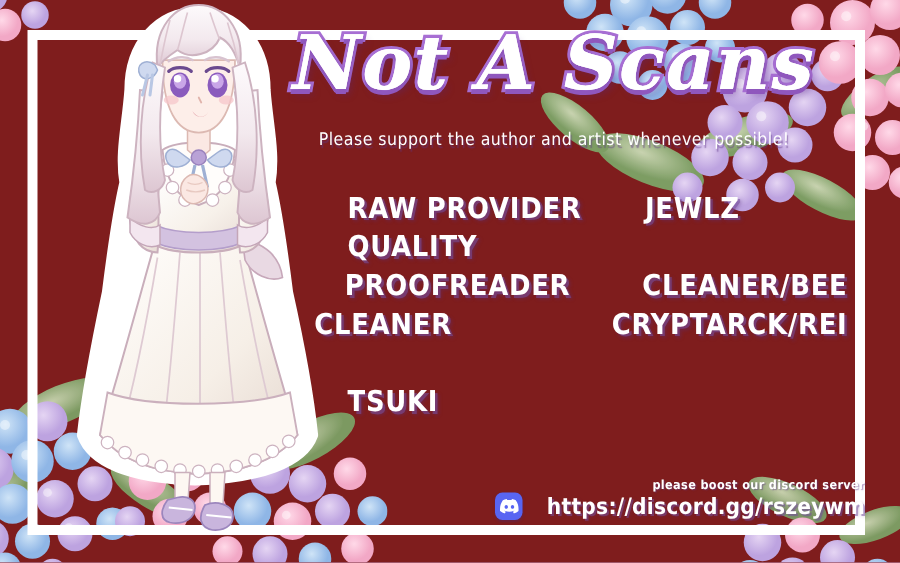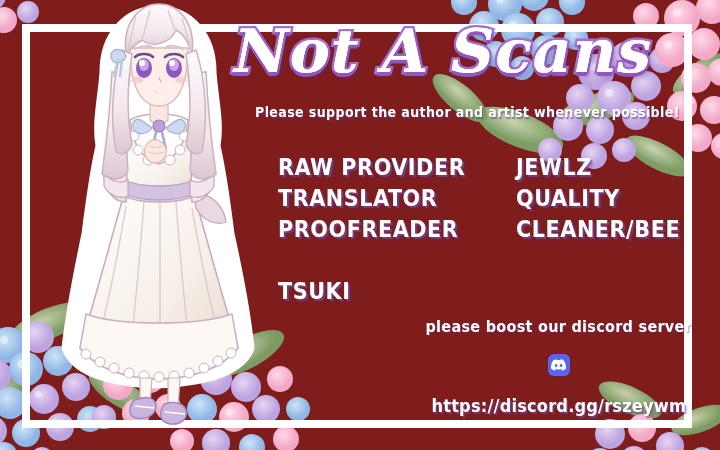--- a/index.html
+++ b/index.html
@@ -60,34 +60,34 @@
     position:absolute;left:0;top:0;width:100%;
     font-family:"DejaVu Serif", serif;
     font-style:italic;font-weight:700;font-size:60px;line-height:86px;
     color:#ffffff;letter-spacing:1px;white-space:nowrap;
   }
 
   
   #tagline{
     position:absolute;left:255px;top:104px;width:420px;
     font-family:"DejaVu Sans Condensed","Liberation Sans", sans-serif;
-    font-weight:700;
+    font-weight:400;
     font-size:14px;
     letter-spacing:.4px;
     color:#ffffff;
     text-shadow:1px 2px 1px rgba(95,55,135,.55);
     white-space:nowrap;
   }
 
   
   #credits{
     position:absolute;left:278px;top:152px;width:400px;
   }
   .credit-row{
-    display:flex;align-items:baseline;height:31px;
+    display:flex;align-items:baseline;height:31px;justify-content:flex-end;
   }
   .role,.name{
     font-family:"DejaVu Sans Condensed","Liberation Sans", sans-serif;
     font-weight:700;
     font-size:23px;
     line-height:31px;
     color:#ffffff;
     letter-spacing:.6px;
     white-space:nowrap;
     text-shadow:
@@ -98,29 +98,29 @@
   .name{flex:1 1 auto;}
 
   
   #discord{
     position:absolute;right:28px;bottom:34px;
     text-align:right;
   }
   #discord-caption{
     font-family:"DejaVu Sans Condensed","Liberation Sans", sans-serif;
     font-weight:700;
-    font-size:16px;
+    font-size:10px;
     color:#ffffff;
     letter-spacing:.3px;
     text-shadow:1px 1px 1px rgba(95,55,135,.5);
-    margin-bottom:18px;
+    margin-bottom:0;
     white-space:nowrap;
   }
   #discord-line{
-    display:flex;align-items:center;justify-content:flex-end;gap:19px;flex-direction:column;
+    display:flex;align-items:center;justify-content:flex-end;gap:19px;
   }
   #discord-icon{
     width:22px;height:22px;border-radius:6px;background:#5865f2;
     display:flex;align-items:center;justify-content:center;
     box-shadow:0 1px 2px rgba(70,40,110,.4);
     flex:0 0 auto;
   }
   #discord-url{
     font-family:"DejaVu Sans Condensed","Liberation Sans", sans-serif;
     font-weight:700;
@@ -476,26 +476,29 @@
 
   <div id="tagline">Please support the author and artist whenever possible!</div>
 
   <div id="credits">
 
     <div class="credit-row">
       <span class="role">RAW PROVIDER</span>
       <span class="name">JEWLZ</span>
     </div>
     <div class="credit-row">
-      <span class="role">TRANSLATOR</span>
       <span class="name">QUALITY</span>
     </div>
     <div class="credit-row">
       <span class="role">PROOFREADER</span>
       <span class="name">CLEANER/BEE</span>
+    </div>
+    <div class="credit-row">
+      <span class="role">CLEANER</span>
+      <span class="name">CRYPTARCK/REI</span>
     </div>
     <div class="credit-row">
     </div>
     <div class="credit-row">
       <span class="name">TSUKI</span>
     </div>
 
   </div>
 
   <div id="discord">

